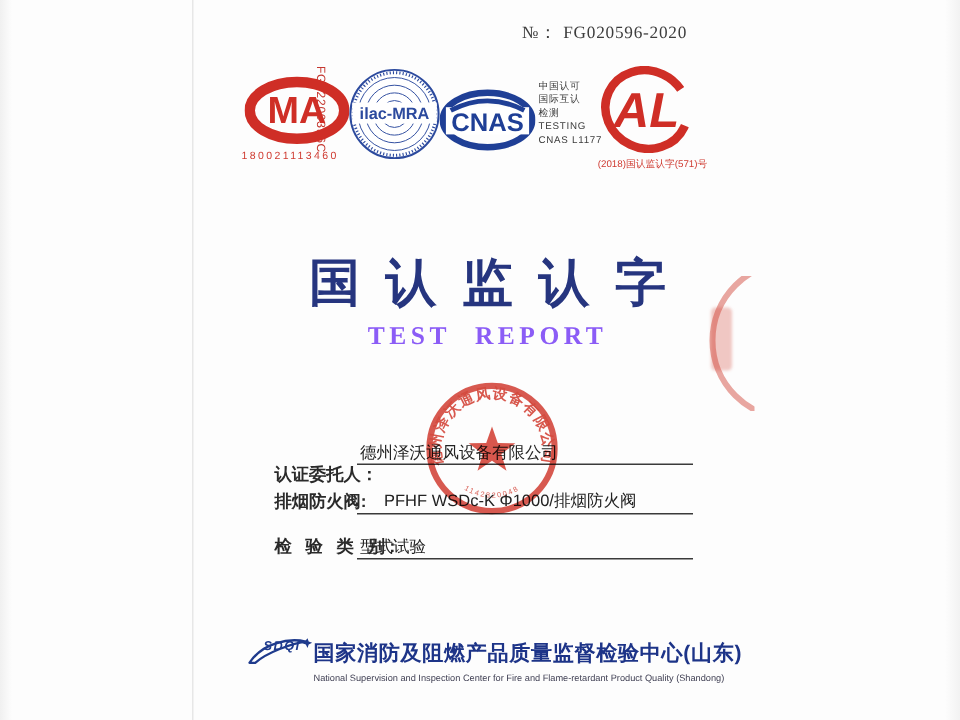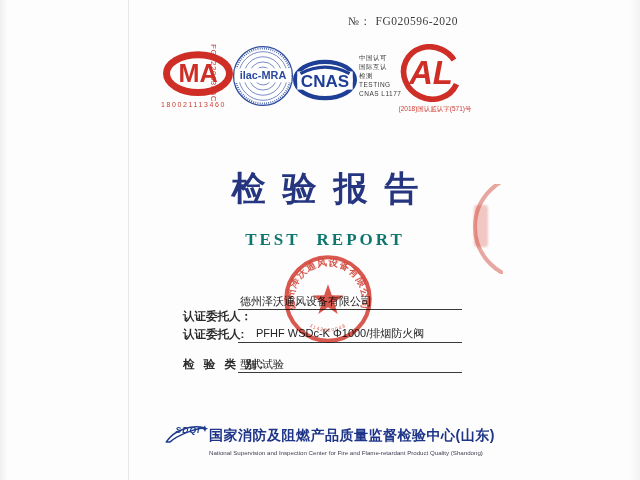--- a/index.html
+++ b/index.html
@@ -37,21 +37,21 @@
   .cal { left:399px; top:44px; width:64px; height:58px; }
   .cal-caption { left:393px; top:105px; width:84px; font-size:6.5px; color:#cf3a30;
     text-align:center; white-space:nowrap; }
 
   
   .title-zh { left:160px; top:166px; width:330px; text-align:center;
     font-size:34px; font-weight:bold; color:#26357f;
     letter-spacing:17px; text-indent:17px; }
   .title-en { left:160px; top:214px; width:330px; text-align:center;
     font-family:"Liberation Serif",serif; font-size:17px; font-weight:bold;
-    color:#0f766e; letter-spacing:3px; word-spacing:9px;margin-top:16px; }
+    color:#8b5cf6; letter-spacing:3px; word-spacing:9px; }
 
   
   .form-label { left:183px; width:95px; font-size:11.5px; color:#2a2a2a; font-weight:bold; }
   .form-value { left:240px; width:220px; font-size:11px; color:#222; white-space:nowrap; }
   .form-line { left:238px; width:224px; height:1px; background:#3a3a3a; }
   .r1l { top:294px;margin-top:15px; } .r1v { top:294px; } .r1u { top:309px; }
   .r2l { top:327px; } .r2v { top:326px;padding-left:16px; } .r2u { top:342px; }
   .r3l { top:357px; } .r3v { top:357px; } .r3u { top:372px; }
   .spread { letter-spacing:3px; }
 
@@ -119,28 +119,28 @@
     <div>TESTING</div>
     <div>CNAS L1177</div>
   </div>
 
   <svg class="abs cal" viewBox="0 0 100 92">
     <ellipse cx="50" cy="46" rx="44" ry="41" fill="none" stroke="#cf2e26" stroke-width="9" stroke-dasharray="225 40" transform="rotate(25 50 46)"></ellipse>
     <text x="50" y="64" text-anchor="middle" font-size="52" font-weight="bold" font-style="italic" fill="#cf2e26" font-family="Liberation Sans, sans-serif">AL</text>
   </svg>
   <div class="abs cal-caption">(2018)国认监认字(571)号</div>
 
-  <div class="abs title-zh">检验报告</div>
+  <div class="abs title-zh">国认监认字</div>
   <div class="abs title-en">TEST REPORT</div>
 
   <div class="abs form-label r1l">认证委托人：</div>
   <div class="abs form-value r1v">德州泽沃通风设备有限公司</div>
   <div class="abs form-line r1u"></div>
 
-  <div class="abs form-label r2l">认证委托人:</div>
+  <div class="abs form-label r2l">排烟防火阀:</div>
   <div class="abs form-value r2v">PFHF WSDc-K Φ1000/排烟防火阀</div>
   <div class="abs form-line r2u"></div>
 
   <div class="abs form-value r3v">型式试验</div>
   <div class="abs form-label r3l spread">检 验 类 别:</div>
   <div class="abs form-line r3u"></div>
 
   <svg class="abs stamp" viewBox="0 0 110 110">
     <defs>
       <path id="arcTop" d="M 15.5,70.4 A 42,42 0 1 1 94.5,70.4" fill="none"></path>

